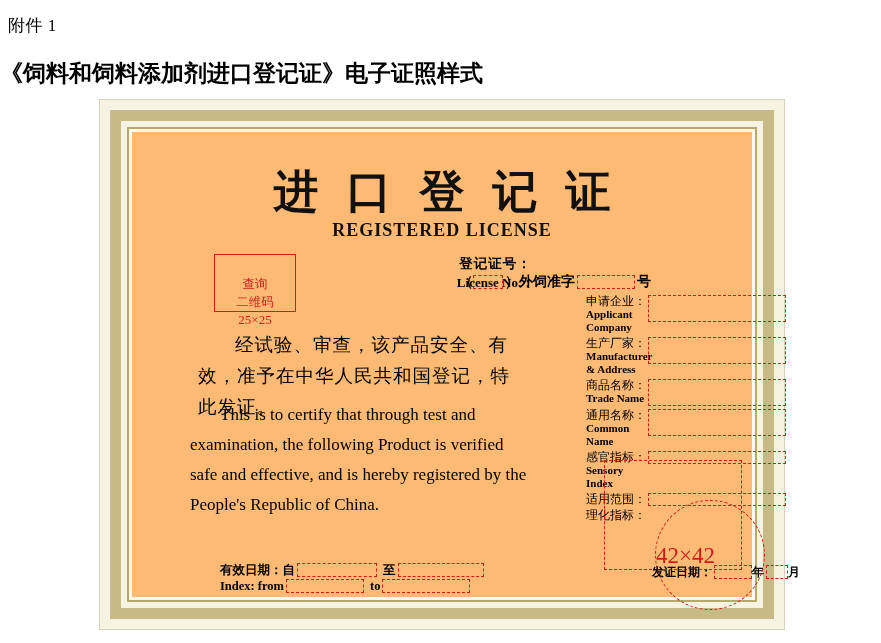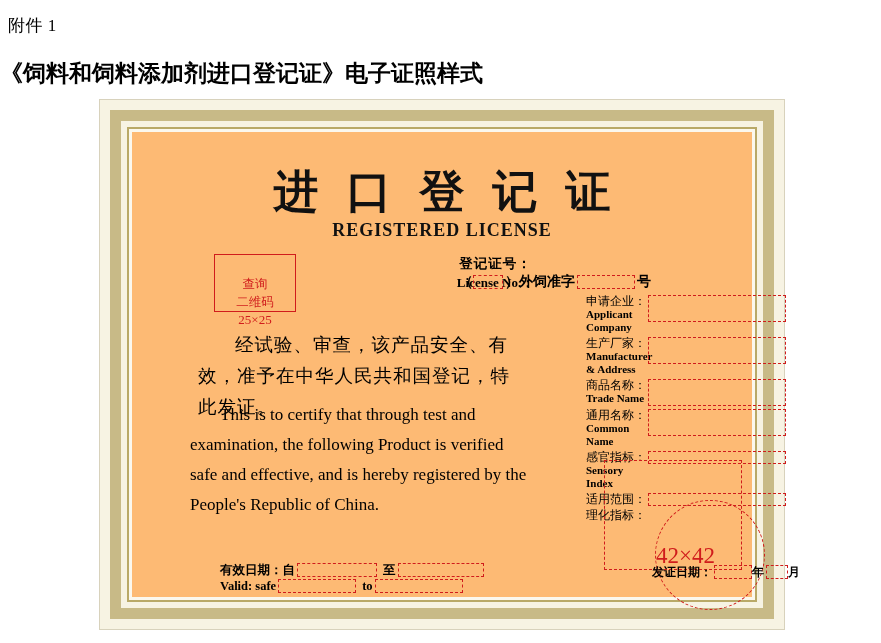--- a/index.html
+++ b/index.html
@@ -382,21 +382,21 @@
 
     <div id="valid-block">
       <div class="vrow">
         <span class="vlabel">有效日期：自</span>
         <span class="dashbox" id="valid-cn-box1"></span>
         <span class="sp"></span>
         <span class="vlabel">至</span>
         <span class="dashbox" id="valid-cn-box2"></span>
       </div>
       <div class="vrow">
-        <span class="vlabel">Valid: safe</span>
+        <span class="vlabel">Index: from</span>
         <span class="dashbox" id="valid-en-box1"></span>
         <span class="sp"></span>
         <span class="vlabel">to</span>
         <span class="dashbox" id="valid-en-box2"></span>
       </div>
     </div>
 
     <div id="issue-block">
       <div class="irow">
         <span class="ilabel">发证日期：</span>

